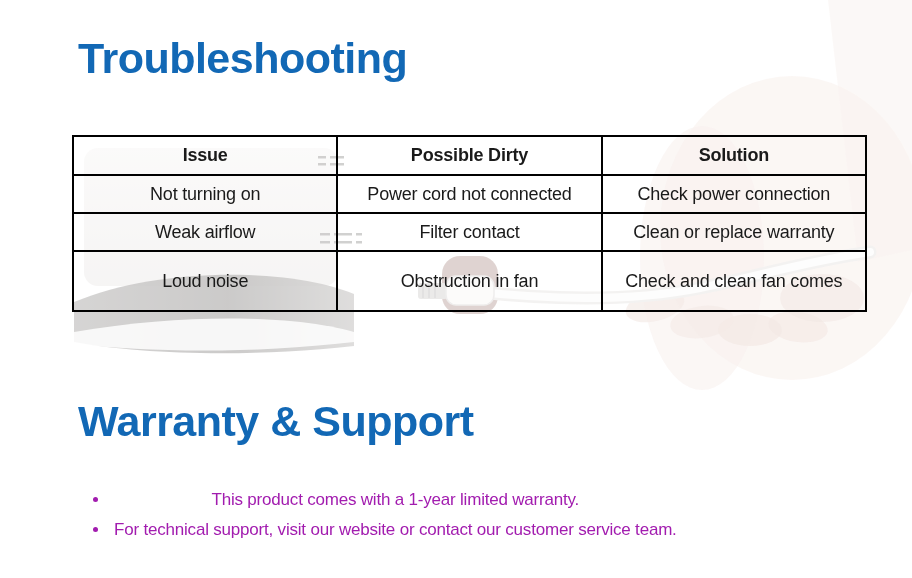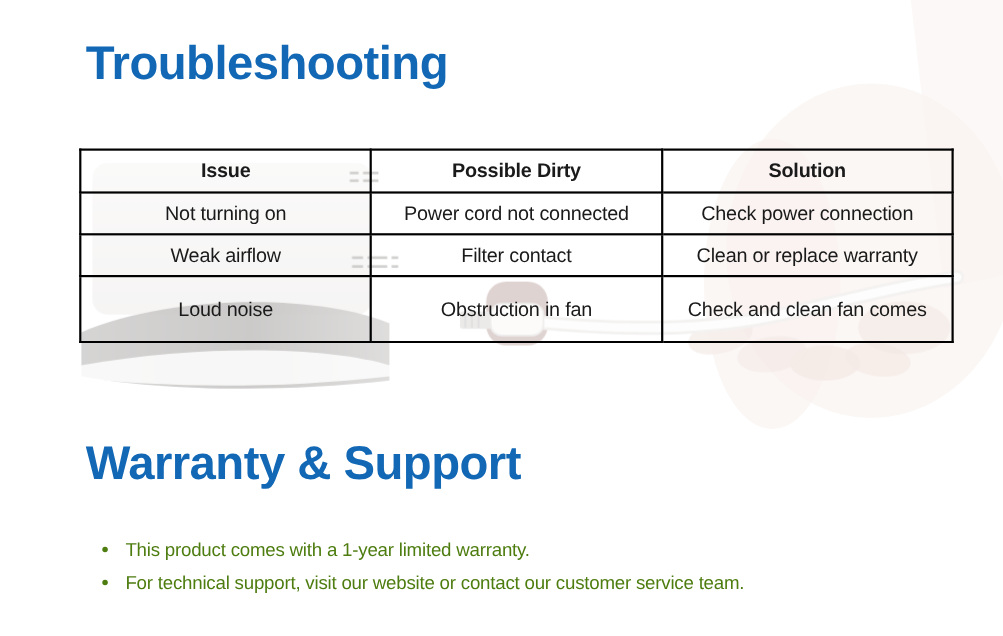--- a/index.html
+++ b/index.html
@@ -54,21 +54,21 @@
   }
   .ts-table th { font-weight: 700; height: 39px; }
   .ts-table tbody tr:nth-child(1) td { height: 38px; }
   .ts-table tbody tr:nth-child(2) td { height: 38px; text-align: center; }
   .ts-table tbody tr:nth-child(3) td { height: 60px; }
   .ts-table tbody tr:nth-child(4) td { height: 38px; padding-left: 22px; }
 
   ul.bullets {
     position: absolute; left: 90px; top: 489px;
     margin: 0; padding-left: 20px;
-    font-size: 17px; color: #4d7c0f;
+    font-size: 17px; color: #a21caf; text-align: center;
   }
   ul.bullets li {
     margin-bottom: 8px;
     line-height: 1.3;
     letter-spacing: -0.2px;
     padding-left: 4px;
   }
 </style>
 </head>
 <body>

